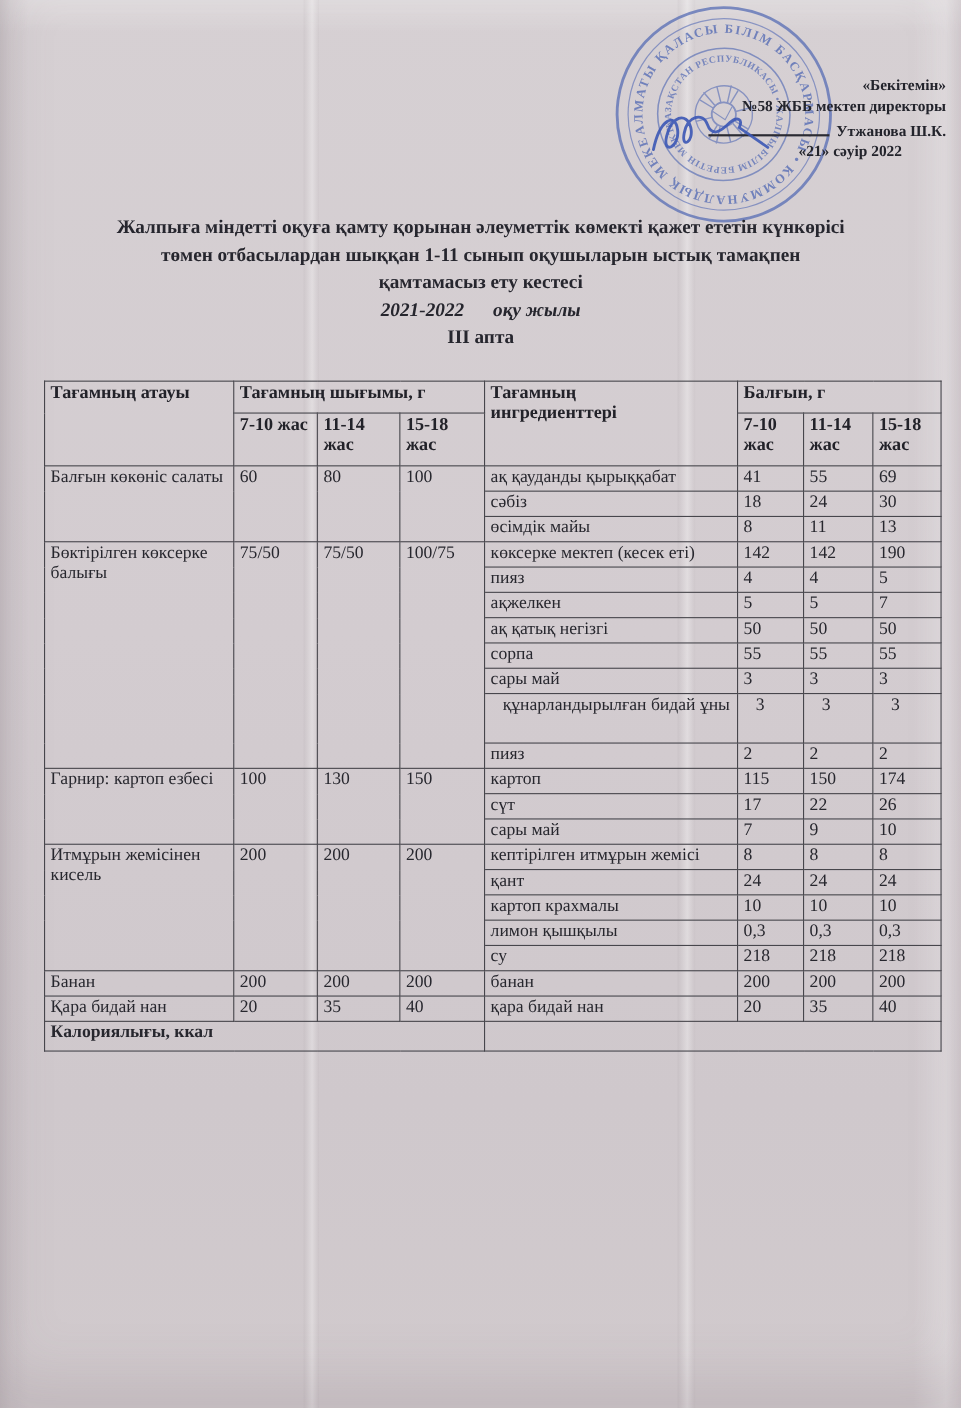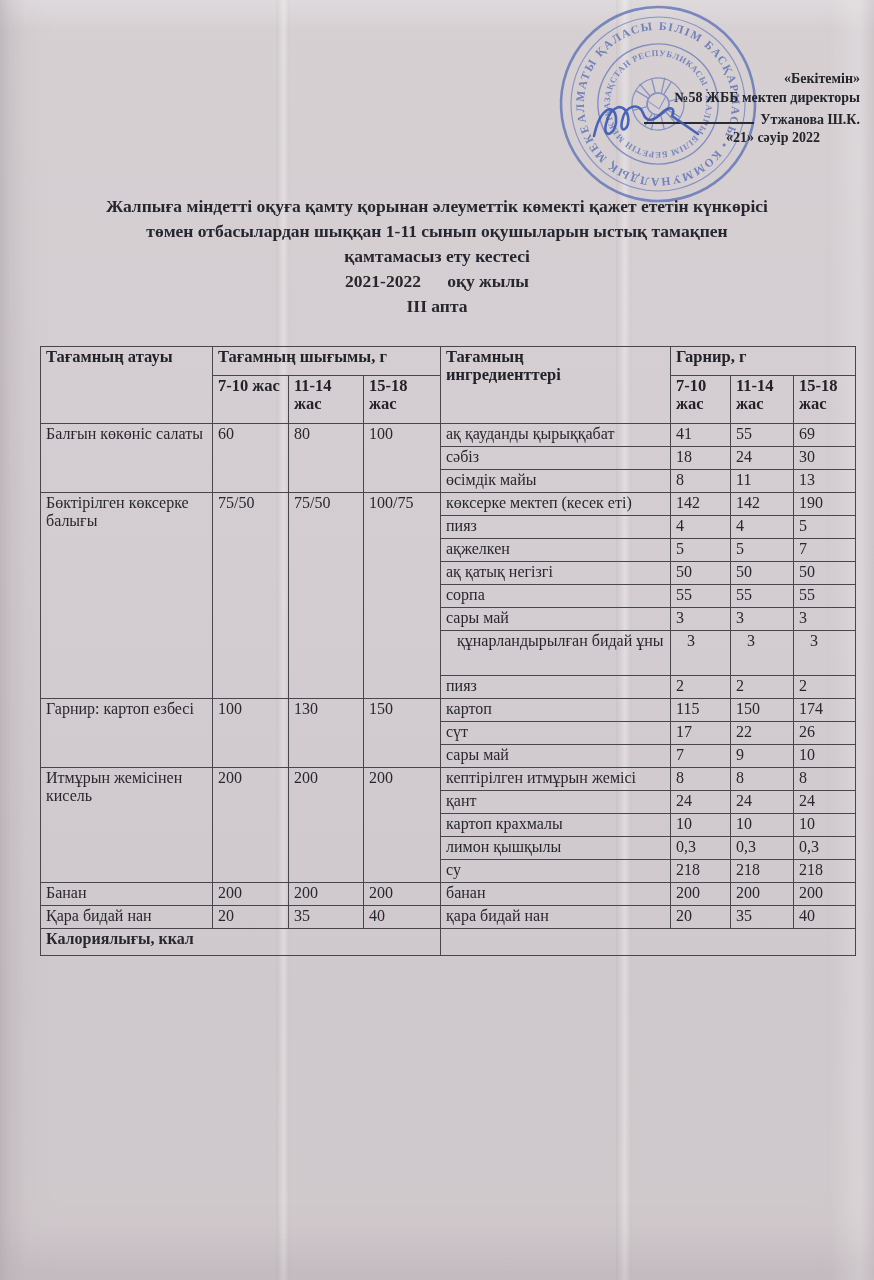--- a/index.html
+++ b/index.html
@@ -33,21 +33,21 @@
   }
   .approval .l-date{margin-right:40px;}
   .sig-line{display:inline-block;width:110px;border-bottom:2px solid #2b2b33;height:14px;margin-right:6px;}
   .signature{position:absolute;left:588px;top:94px;z-index:3;}
 
   
   .title-block{
     position:absolute;left:0;top:194px;width:874px;z-index:2;
     text-align:center;font-weight:bold;font-size:17.5px;line-height:1.43;color:#26262e;
   }
-  .title-block .pre{white-space:pre;}
+  .title-block .pre{white-space:pre;font-style:italic;}
   .day-line{
     position:absolute;left:110px;top:308px;z-index:2;
     font-weight:bold;font-size:19px;color:#26262e;
   }
 
   
   table.menu{
     position:absolute;left:40px;top:346px;width:815px;z-index:2;
     border-collapse:collapse;table-layout:fixed;
   }
@@ -150,21 +150,21 @@
         <col class="c6">
         <col class="c7">
         <col class="c8">
     </colgroup>
     <thead>
       <tr class="hrow1">
         <th rowspan="2">Тағамның атауы</th>
         <th colspan="3">Тағамның шығымы, г</th>
         <th rowspan="2" class="pre">Тағамның
 ингредиенттері</th>
-        <th colspan="3">Гарнир, г</th>
+        <th colspan="3">Балғын, г</th>
       </tr>
       <tr class="hrow2">
         <th>7-10 жас</th>
         <th>11-14 жас</th>
         <th>15-18 жас</th>
         <th>7-10 жас</th>
         <th>11-14 жас</th>
         <th>15-18 жас</th>
       </tr>
     </thead>

